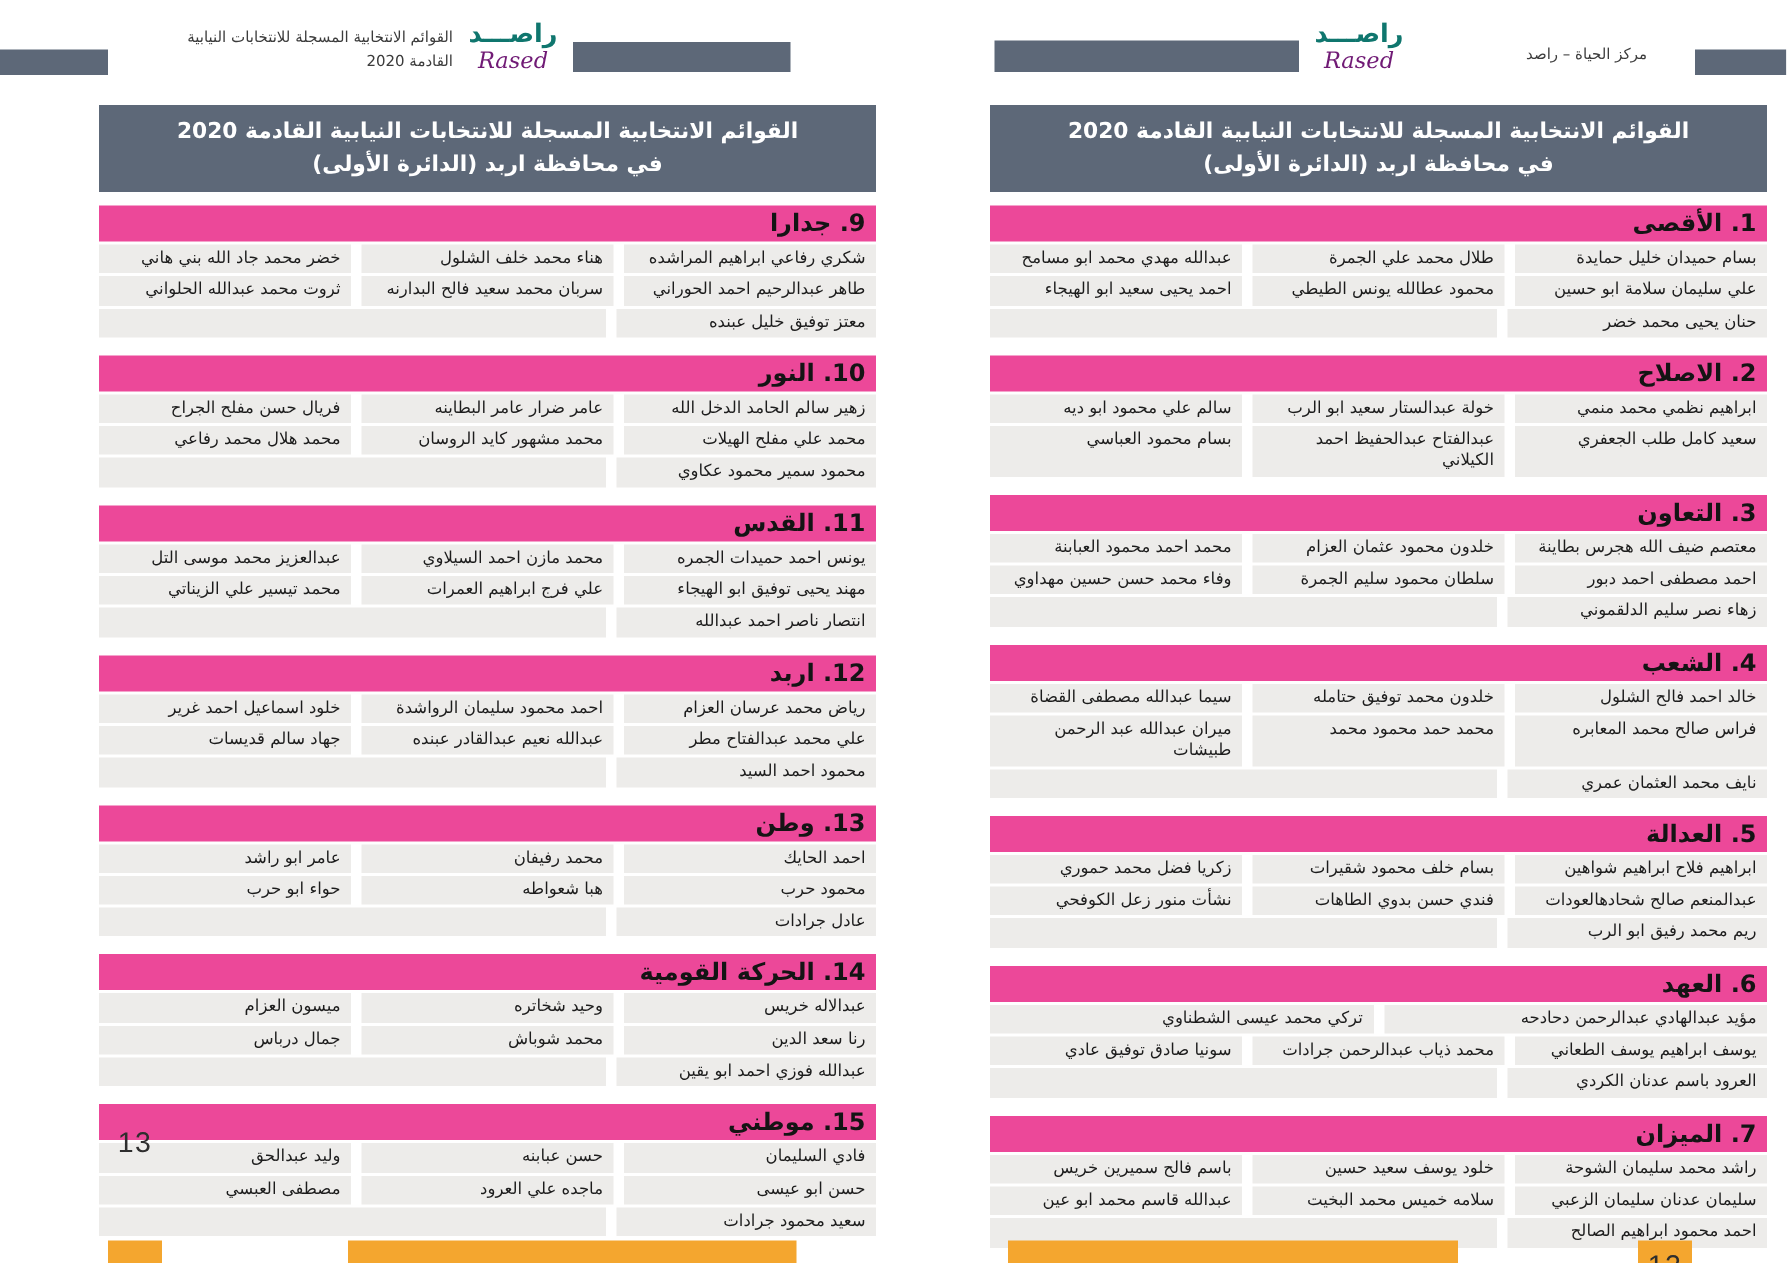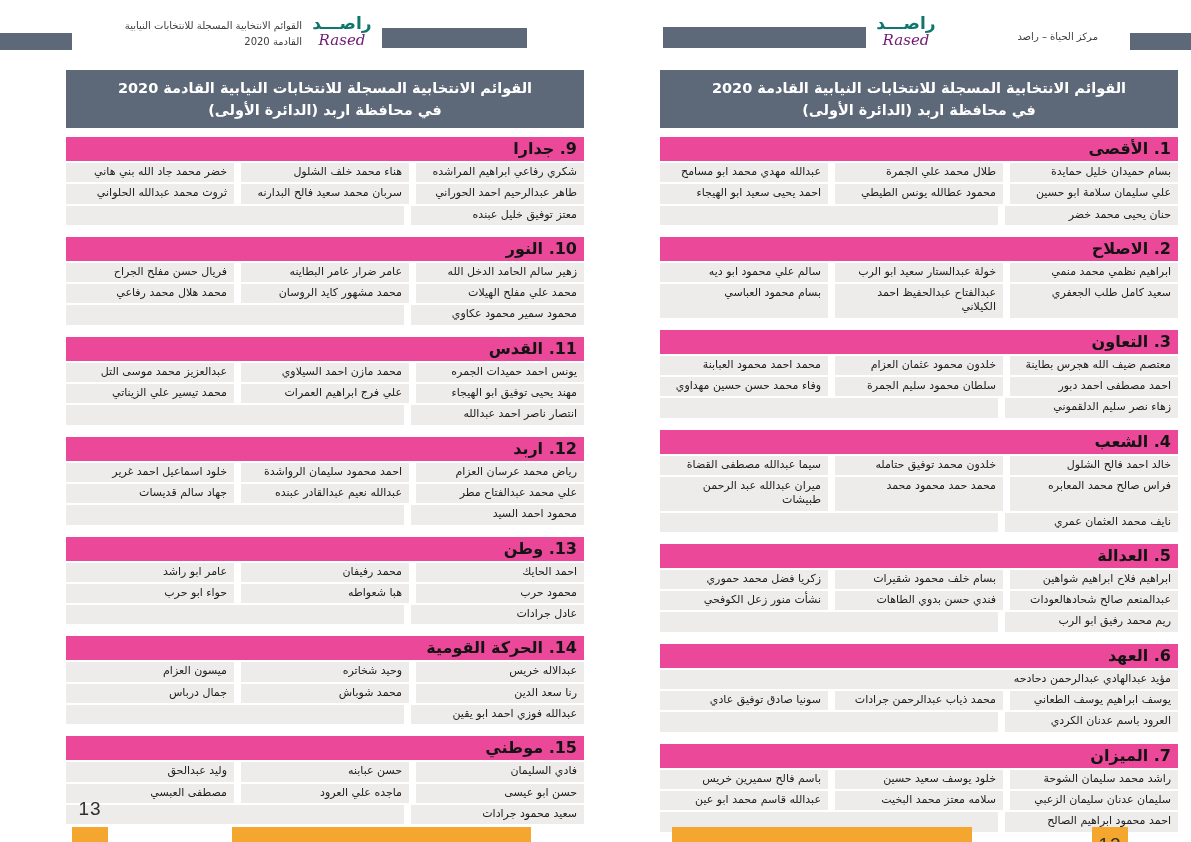--- a/index.html
+++ b/index.html
@@ -280,55 +280,56 @@
           </div>
           <div class="sec-row">
             <div class="cell">ريم محمد رفيق ابو الرب</div>
             <div class="cell wide"></div>
           </div>
         </div>
         <div class="section">
           <div class="sec-header">6. العهد</div>
           <div class="sec-row">
             <div class="cell">مؤيد عبدالهادي عبدالرحمن دحادحه</div>
+            <div class="cell">تركي محمد عيسى الشطناوي</div>
           </div>
           <div class="sec-row">
             <div class="cell">يوسف ابراهيم يوسف الطعاني</div>
             <div class="cell">محمد ذياب عبدالرحمن جرادات</div>
             <div class="cell">سونيا صادق توفيق عادي</div>
           </div>
           <div class="sec-row">
             <div class="cell">العرود باسم عدنان الكردي</div>
             <div class="cell wide"></div>
           </div>
         </div>
         <div class="section">
           <div class="sec-header">7. الميزان</div>
           <div class="sec-row">
             <div class="cell">راشد محمد سليمان الشوحة</div>
             <div class="cell">خلود يوسف سعيد حسين</div>
             <div class="cell">باسم فالح سميرين خريس</div>
           </div>
           <div class="sec-row">
             <div class="cell">سليمان عدنان سليمان الزعبي</div>
-            <div class="cell">سلامه معتز محمد البخيت</div>
+            <div class="cell">سلامه خميس محمد البخيت</div>
             <div class="cell">عبدالله قاسم محمد ابو عين</div>
           </div>
           <div class="sec-row">
             <div class="cell">احمد محمود ابراهيم الصالح</div>
             <div class="cell wide"></div>
           </div>
         </div>
         <div class="section">
           <div class="sec-header">8. الصفوة</div>
         </div>
       </div>
   </div>
 
-  <div class="pagenum" style="left:72px;top:798px;">13</div>
+  <div class="pagenum" style="left:72px;top:752px;">13</div>
   <div class="orange" style="left:72px;top:827px;width:36px;height:15px;"></div>
   <div class="orange" style="left:232px;top:827px;width:299px;height:15px;"></div>
 
   <div class="orange" style="left:672px;top:827px;width:300px;height:15px;"></div>
   <div class="orange" style="left:1092px;top:827px;width:36px;height:15px;"></div>
   <div class="pagenum" style="left:1092px;top:798px;margin-top:36px;">12</div>
 
 </div>
 
 </body></html>

